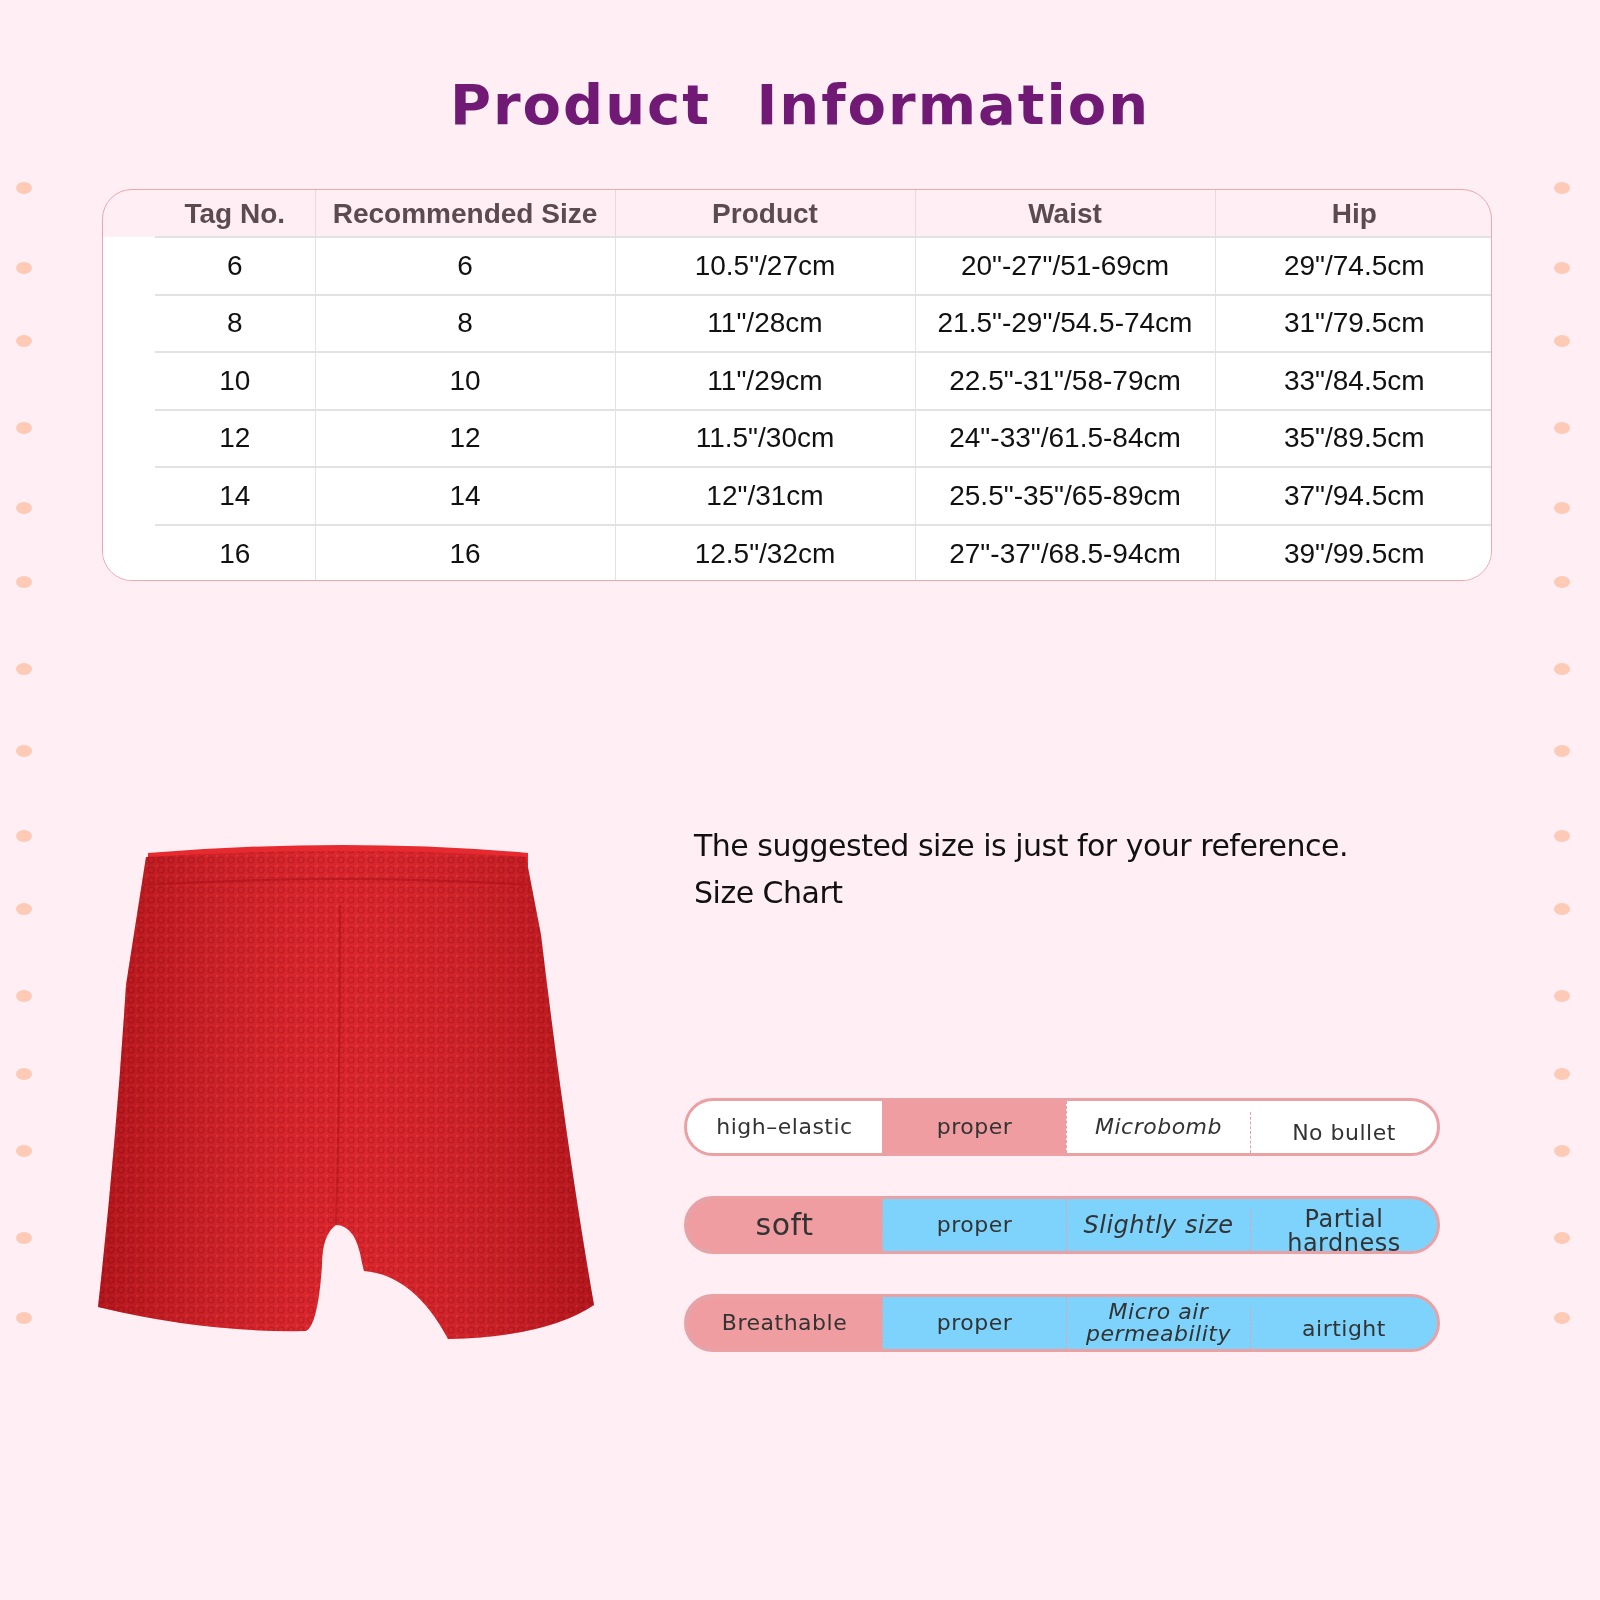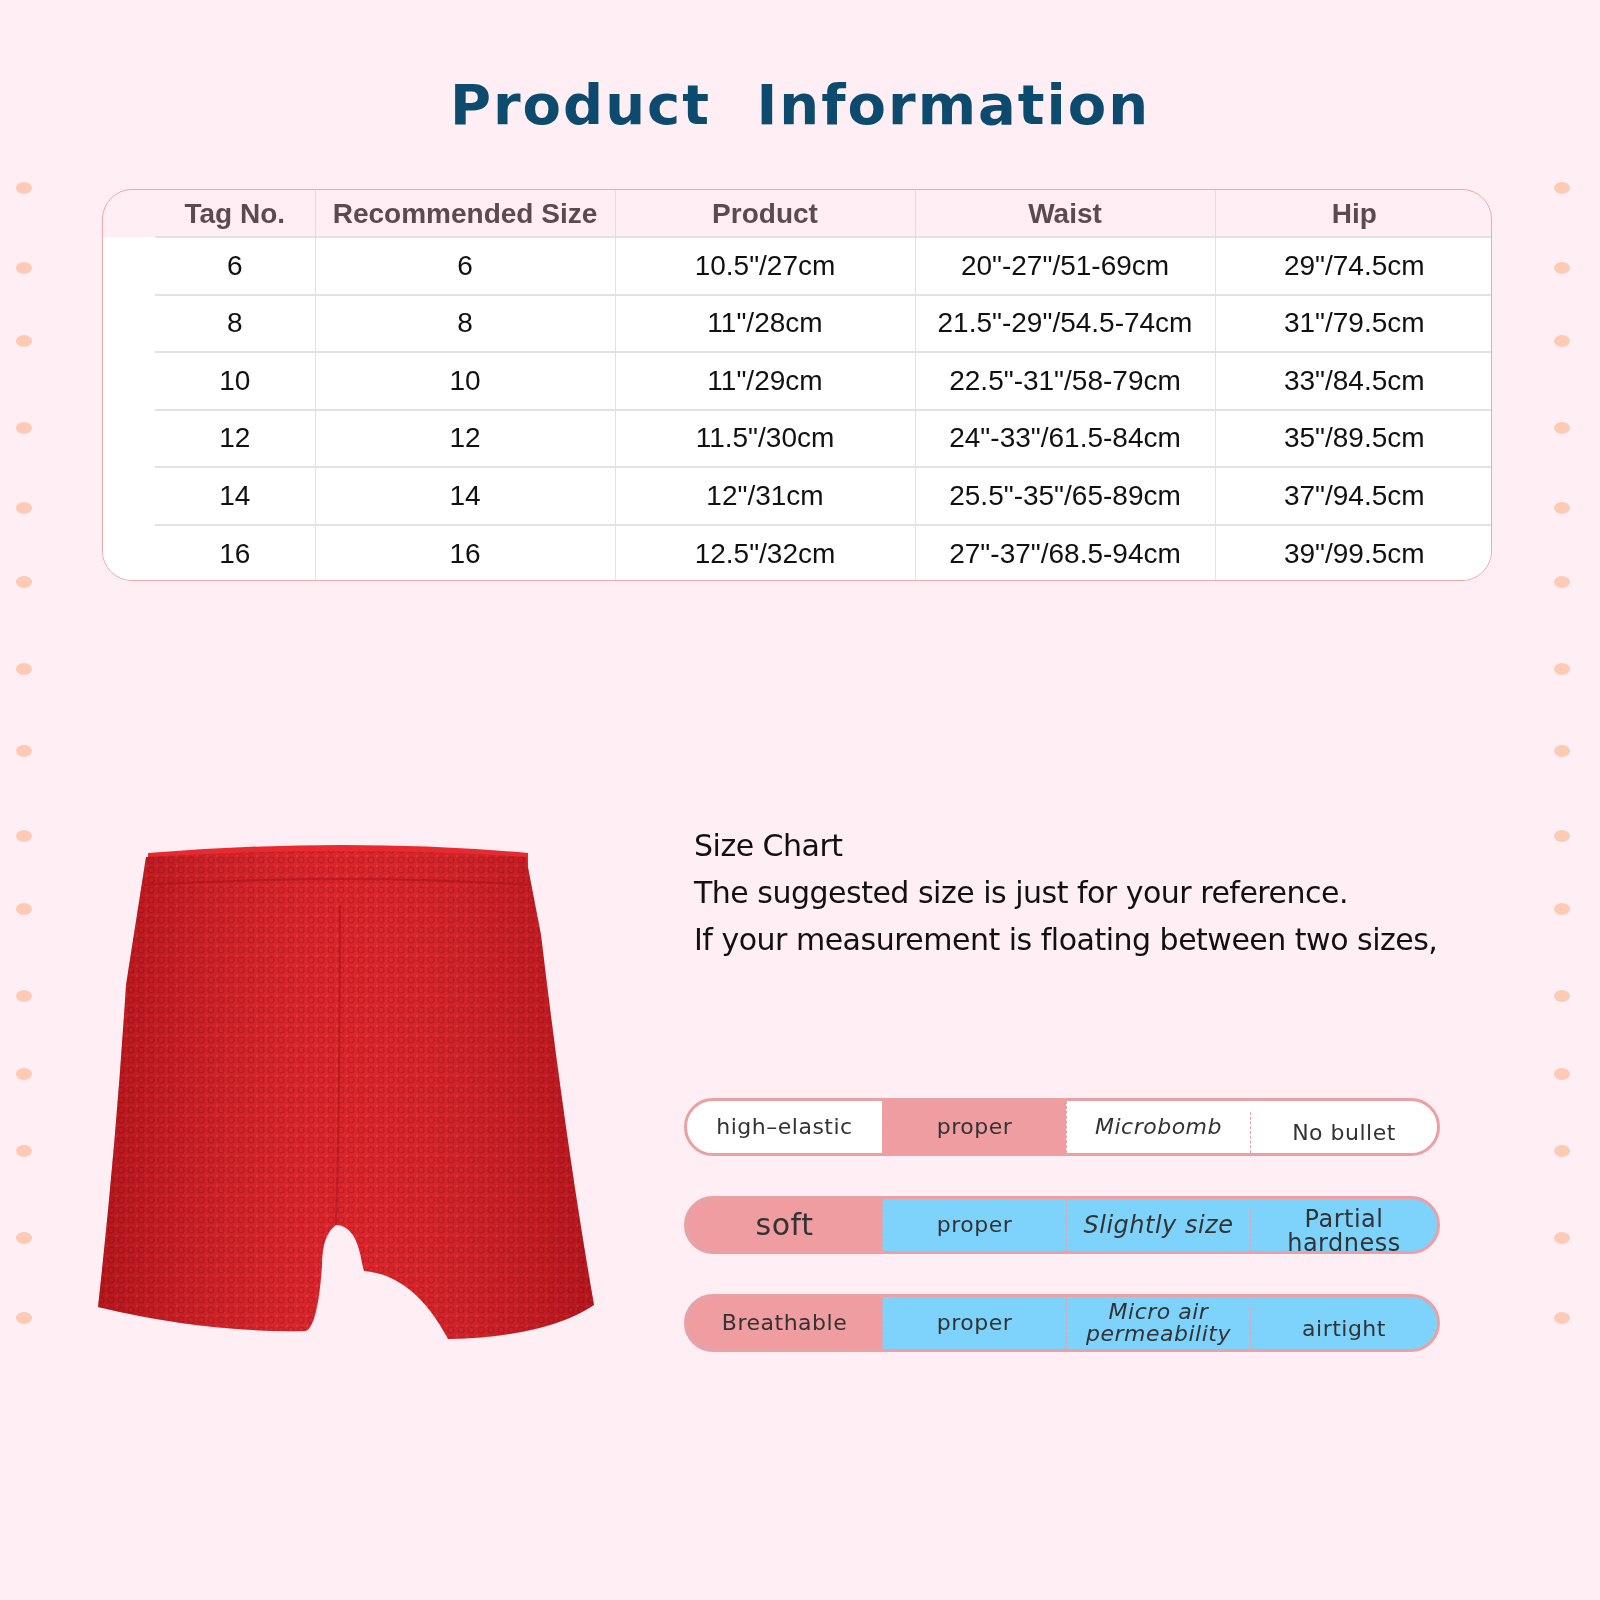--- a/index.html
+++ b/index.html
@@ -8,21 +8,21 @@
       background: #ffeef3;
       position: relative;
       font-family: "Liberation Sans", sans-serif;
       color: #111;
     }
     .title {
       position: absolute; top: 72px; left: 0; width: 1600px;
       text-align: center;
       font-family: "DejaVu Sans", sans-serif;
       font-weight: bold; font-size: 56px; letter-spacing: 2px;
-      color: #0c4a6e; word-spacing: 24px;
+      color: #701a75; word-spacing: 24px;
     }
     .dots { position: absolute; top: 0; width: 30px; height: 1600px; }
     .dots.left { left: 16px; }
     .dots.right { left: 1554px; }
     .dot {
       position: absolute; width: 16px; height: 12px;
       border-radius: 50%; background: #fccab5;
     }
 
     
@@ -207,23 +207,22 @@
              Q260 380 240 380 Q226 390 226 420 Q222 480 210 486
              Q110 488 2 462 Q20 300 30 140 Z" fill="url(#shade)"></path>
 
     <path d="M48 40 Q250 28 434 40" stroke="#a50f16" stroke-width="2" fill="none" opacity="0.5"></path>
 
     <path d="M244 60 Q244 240 240 380" stroke="#a50f16" stroke-width="2" fill="none" opacity="0.5"></path>
   </svg>
 </div>
 
 <div class="note">
+  <div>The suggested size is just for your reference.</div>
   <div>Size Chart</div>
-  <div>The suggested size is just for your reference.</div>
-  <div>If your measurement is floating between two sizes,</div>
 </div>
 
 <div class="bar" style="top:1098px">
   <div class="seg s0">high–elastic</div>
   <div class="seg s1 active">proper</div>
   <div class="seg s2">Microbomb</div>
   <div class="seg s3">No bullet</div>
 </div>
 
 <div class="bar tinted" style="top:1196px">

